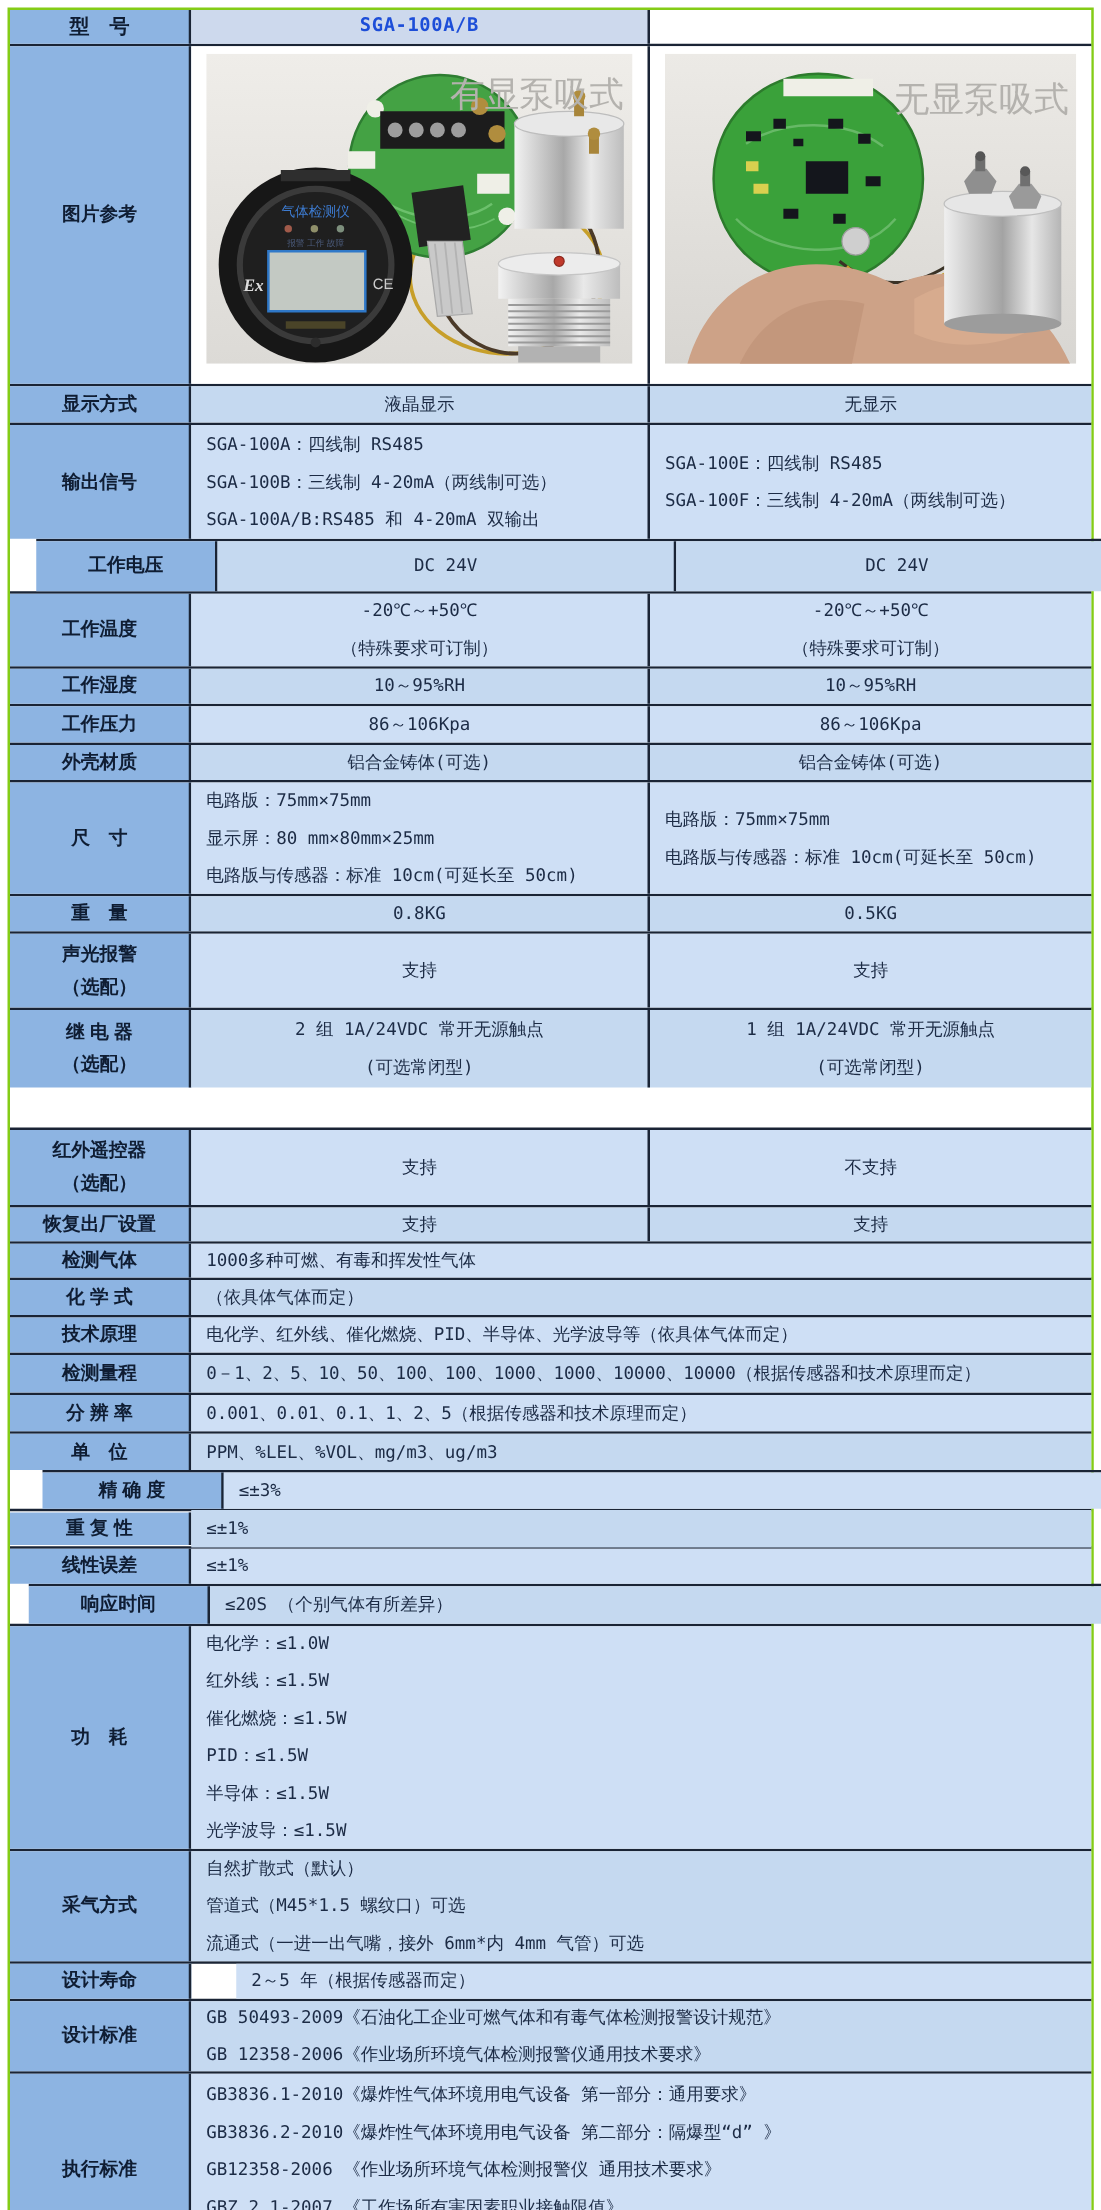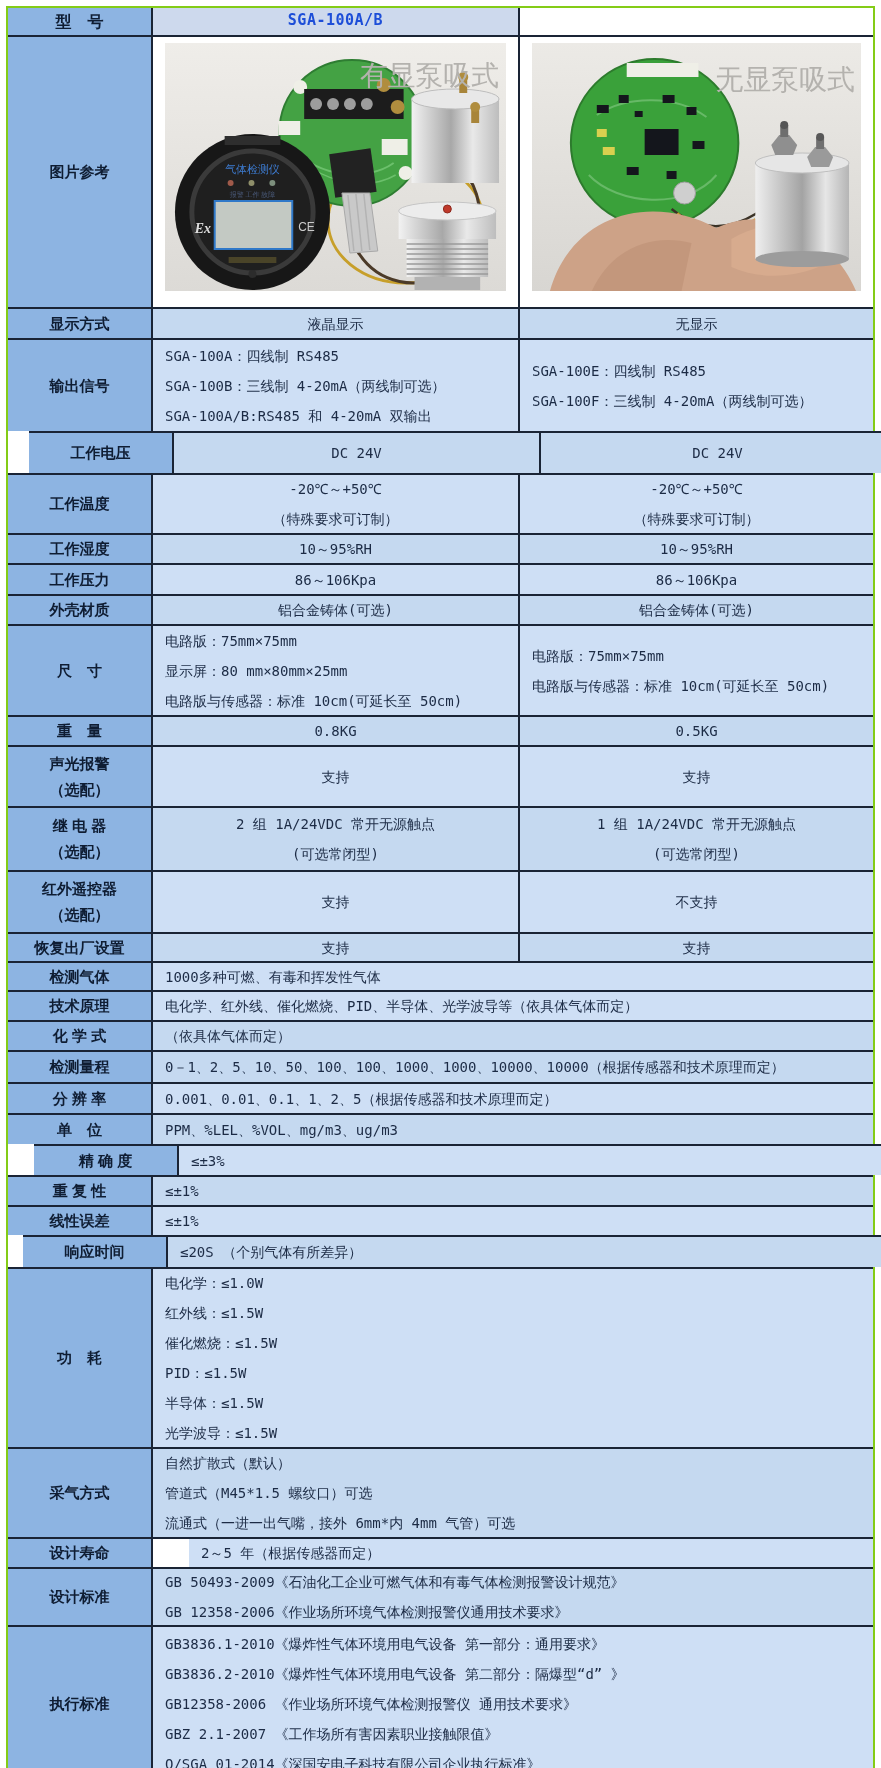--- a/index.html
+++ b/index.html
@@ -334,21 +334,21 @@
           </div>
           <div class="cell center first">
             <div class="vline">2 组 1A/24VDC 常开无源触点</div>
             <div class="vline">(可选常闭型)</div>
           </div>
           <div class="cell center">
             <div class="vline">1 组 1A/24VDC 常开无源触点</div>
             <div class="vline">(可选常闭型)</div>
           </div>
         </div>
-        <div class="trow sb" style="height: 62px;">
+        <div class="trow sb" style="height: 62px; margin-top: 32px;">
           <div class="lab">
             <div class="lab-line">红外遥控器</div>
             <div class="lab-line">（选配）</div>
           </div>
           <div class="cell center first">
             <div class="vline">支持</div>
           </div>
           <div class="cell center">
             <div class="vline">不支持</div>
           </div>
@@ -365,36 +365,36 @@
           </div>
         </div>
         <div class="trow sb" style="height: 29px;">
           <div class="lab">
             <div class="lab-line">检测气体</div>
           </div>
           <div class="cell left merged">
             <div class="vline">1000多种可燃、有毒和挥发性气体</div>
           </div>
         </div>
+        <div class="trow sa" style="height: 30px;">
+          <div class="lab">
+            <div class="lab-line">化 学 式</div>
+          </div>
+          <div class="cell left merged">
+            <div class="vline">（依具体气体而定）</div>
+          </div>
+        </div>
         <div class="trow sb" style="height: 30px;">
           <div class="lab">
             <div class="lab-line">技术原理</div>
           </div>
           <div class="cell left merged">
             <div class="vline">电化学、红外线、催化燃烧、PID、半导体、光学波导等（依具体气体而定）</div>
           </div>
         </div>
-        <div class="trow sa" style="height: 30px;">
-          <div class="lab">
-            <div class="lab-line">化 学 式</div>
-          </div>
-          <div class="cell left merged">
-            <div class="vline">（依具体气体而定）</div>
-          </div>
-        </div>
         <div class="trow sa" style="height: 32px;">
           <div class="lab">
             <div class="lab-line">检测量程</div>
           </div>
           <div class="cell left merged">
             <div class="vline">0－1、2、5、10、50、100、100、1000、1000、10000、10000（根据传感器和技术原理而定）</div>
           </div>
         </div>
         <div class="trow sb" style="height: 31px;">
           <div class="lab">
@@ -413,21 +413,21 @@
           </div>
         </div>
         <div class="trow sb" style="height: 31px; margin-left: 26px;">
           <div class="lab">
             <div class="lab-line">精 确 度</div>
           </div>
           <div class="cell left merged">
             <div class="vline">≤±3%</div>
           </div>
         </div>
-        <div class="trow sa" style="height: 30px;">
+        <div class="trow sa" style="height: 30px; align-items: center;">
           <div class="lab">
             <div class="lab-line">重 复 性</div>
           </div>
           <div class="cell left merged">
             <div class="vline">≤±1%</div>
           </div>
         </div>
         <div class="trow sb" style="height: 30px;">
           <div class="lab">
             <div class="lab-line">线性误差</div>

